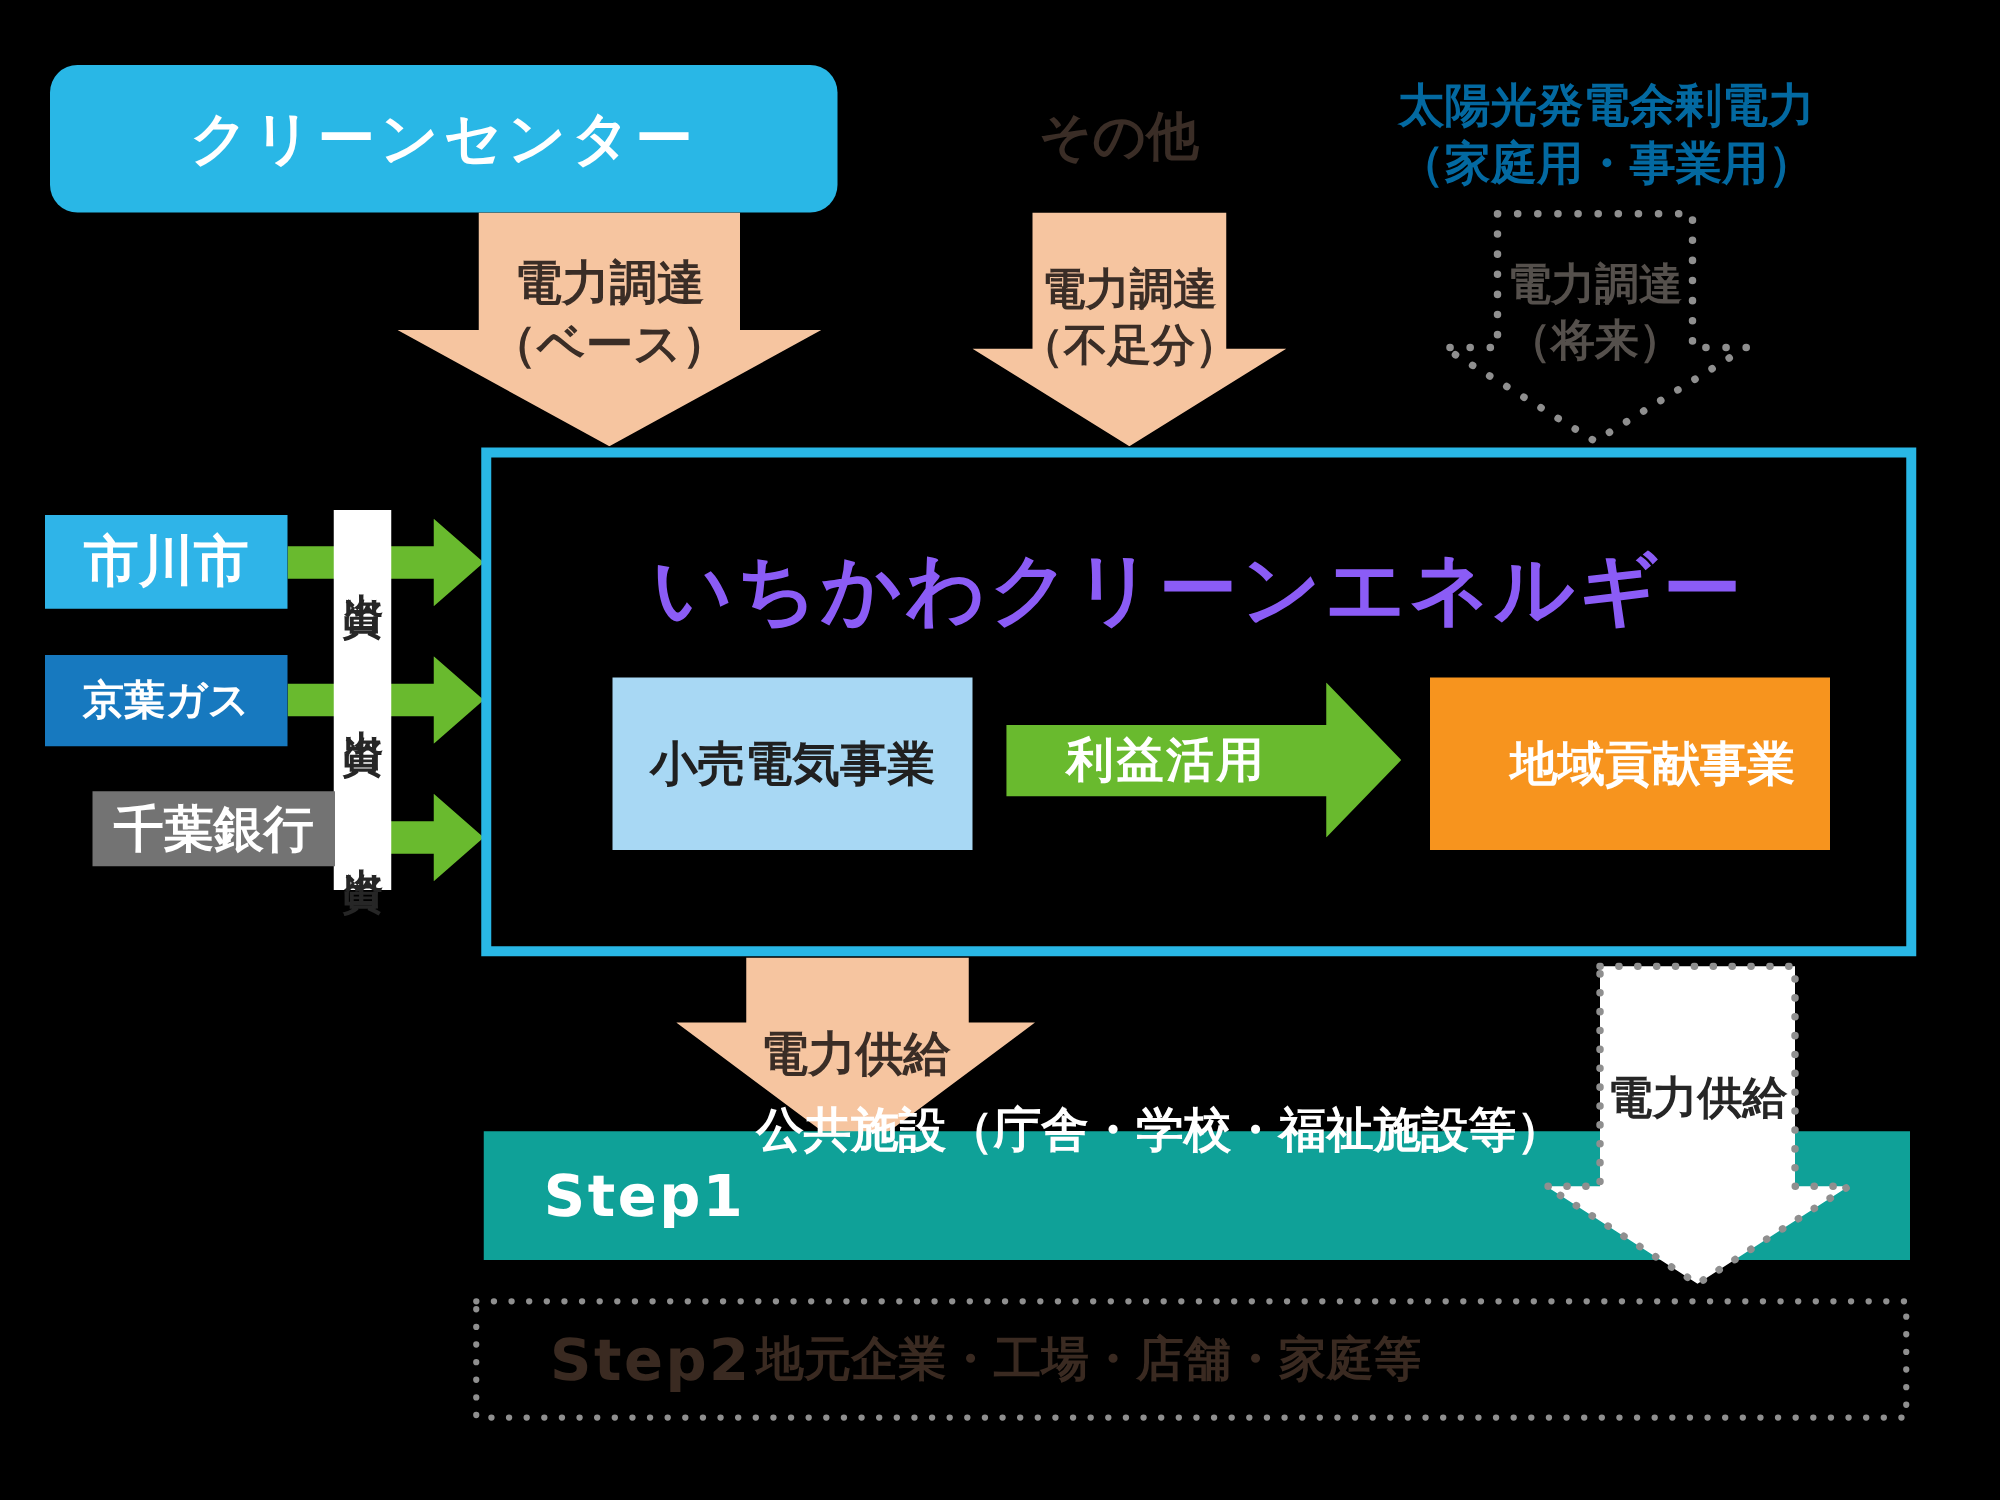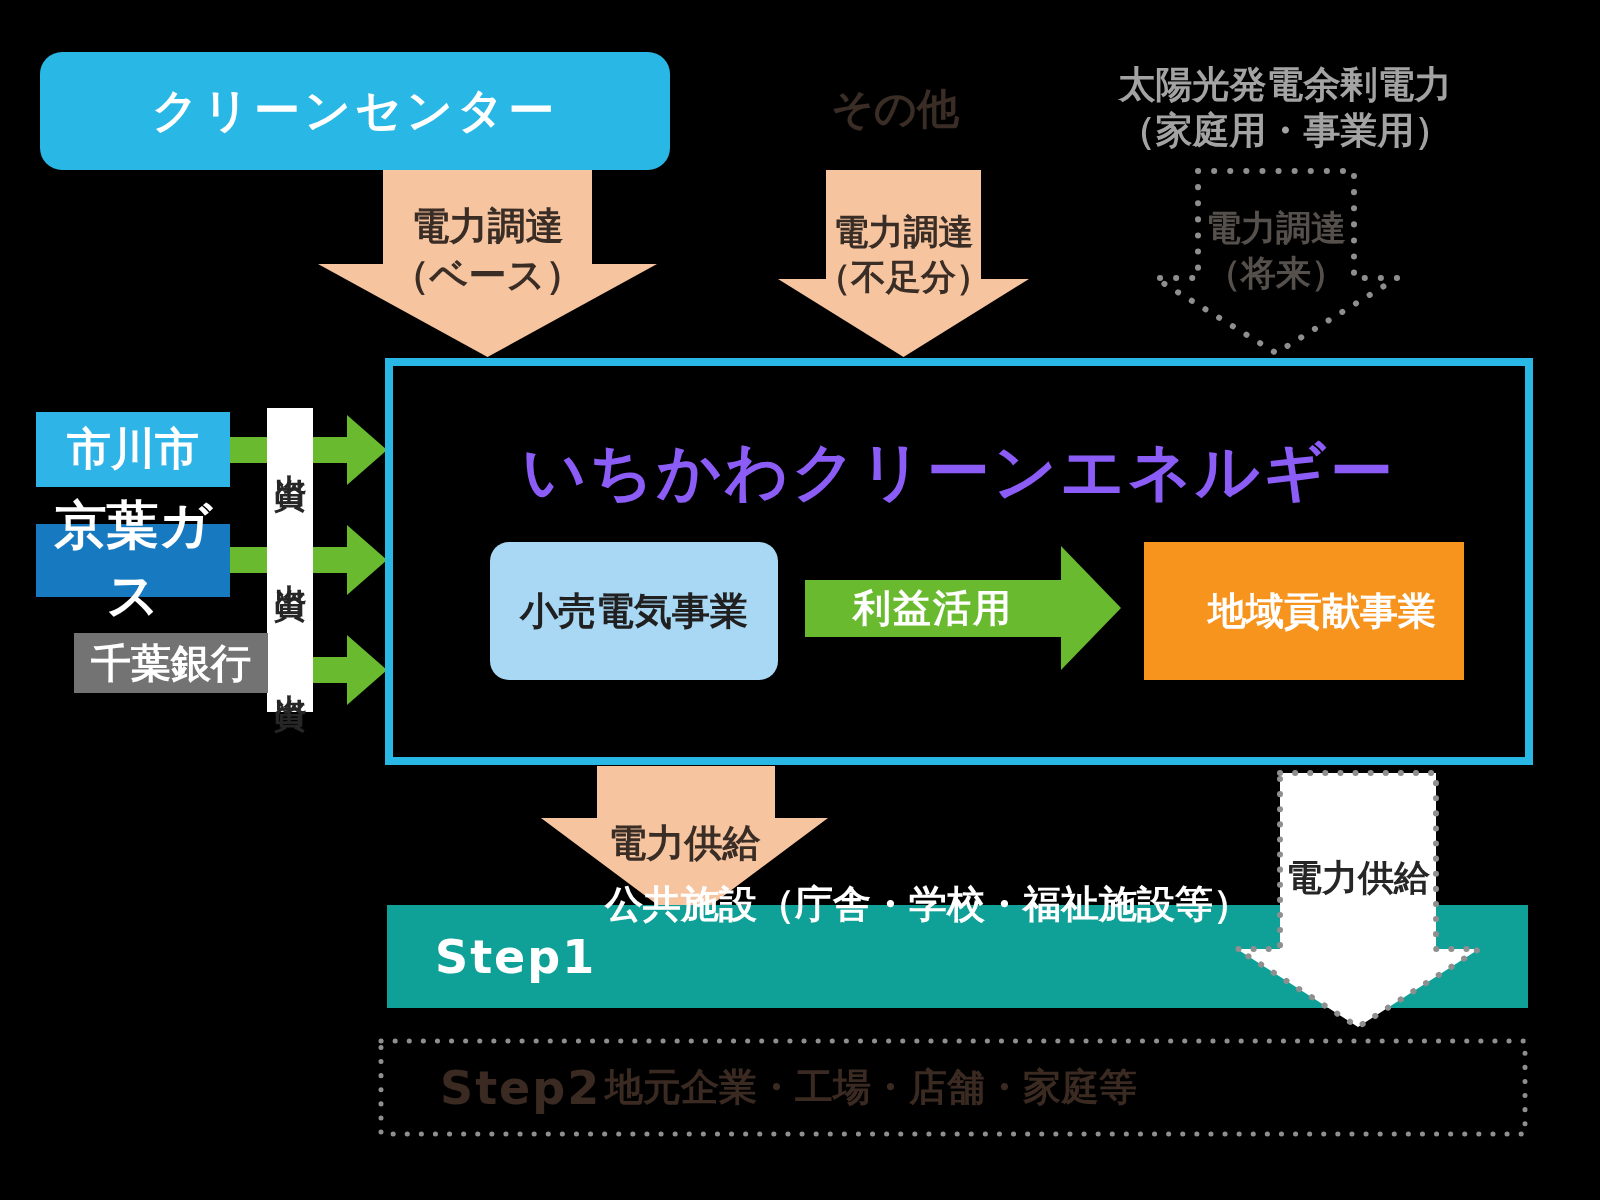--- a/index.html
+++ b/index.html
@@ -7,40 +7,40 @@
     position:relative;width:1600px;height:1200px;background:#000;overflow:hidden;
     font-family:"DejaVu Sans","Liberation Sans",sans-serif;font-weight:bold;
   }
   .abs{position:absolute;}
   .ctr{display:flex;align-items:center;justify-content:center;text-align:center;}
 
   
   .clean-center{left:40px;top:52px;width:630px;height:118px;border-radius:22px;
     background:#29b7e6;color:#fff;font-size:46px;letter-spacing:4px;}
   .other-label{left:760px;top:84px;width:270px;height:50px;color:#3a2d26;font-size:42px;}
-  .solar-label{left:1090px;top:62px;width:390px;height:92px;color:#a3a3a3;font-size:37px;
+  .solar-label{left:1090px;top:62px;width:390px;height:92px;color:#0369a1;font-size:37px;
     line-height:46px;flex-direction:column;}
 
   
   .arrow-label{color:#3a2d26;text-align:center;line-height:1.28;}
   .lbl-base{left:318px;top:202px;width:339px;font-size:38px;}
   .lbl-shortage{left:778px;top:210px;width:251px;font-size:35px;}
   .lbl-future{left:1150px;top:206px;width:252px;font-size:35px;color:#55504c;}
 
   
   .main-box{left:385px;top:358px;width:1148px;height:407px;border:8px solid #29b7e6;box-sizing:border-box;}
   .company-title{left:393px;top:444px;width:1132px;height:56px;color:#8b5cf6;font-size:63px;letter-spacing:3px;}
-  .retail-box{left:490px;top:542px;width:288px;height:138px;background:#a8d8f4;color:#202020;font-size:38px;border-radius:19px;}
+  .retail-box{left:490px;top:542px;width:288px;height:138px;background:#a8d8f4;color:#202020;font-size:38px;}
   .profit-label{left:805px;top:580px;width:256px;height:57px;color:#fff;font-size:38px;letter-spacing:2px;}
   .contribution-box{left:1144px;top:542px;width:284px;height:138px;background:#f7941e;color:#fff;font-size:38px;padding-left:36px;}
 
   
   .inv-box{left:36px;width:194px;color:#fff;}
   .inv-1{top:412px;height:75px;background:#2fb4e8;font-size:44px;}
-  .inv-2{top:524px;height:73px;background:#1779bf;font-size:52px;}
+  .inv-2{top:524px;height:73px;background:#1779bf;font-size:33px;}
   .inv-3{top:633px;height:60px;background:#737373;font-size:40px;margin-left:38px;}
   .invest-strip{left:267px;top:408px;width:46px;height:304px;background:#fff;}
   .shusshi{left:256px;width:68px;height:76px;color:#262626;font-size:33px;
     writing-mode:vertical-rl;text-orientation:upright;letter-spacing:4px;
     display:flex;align-items:center;justify-content:center;}
   .sh-1{top:414px;} .sh-2{top:524px;} .sh-3{top:634px;}
 
   
   .supply-label{left:541px;top:818px;width:287px;color:#3a2d26;font-size:38px;text-align:center;}
   .step1-box{left:387px;top:905px;width:1141px;height:103px;background:#0fa198;}

